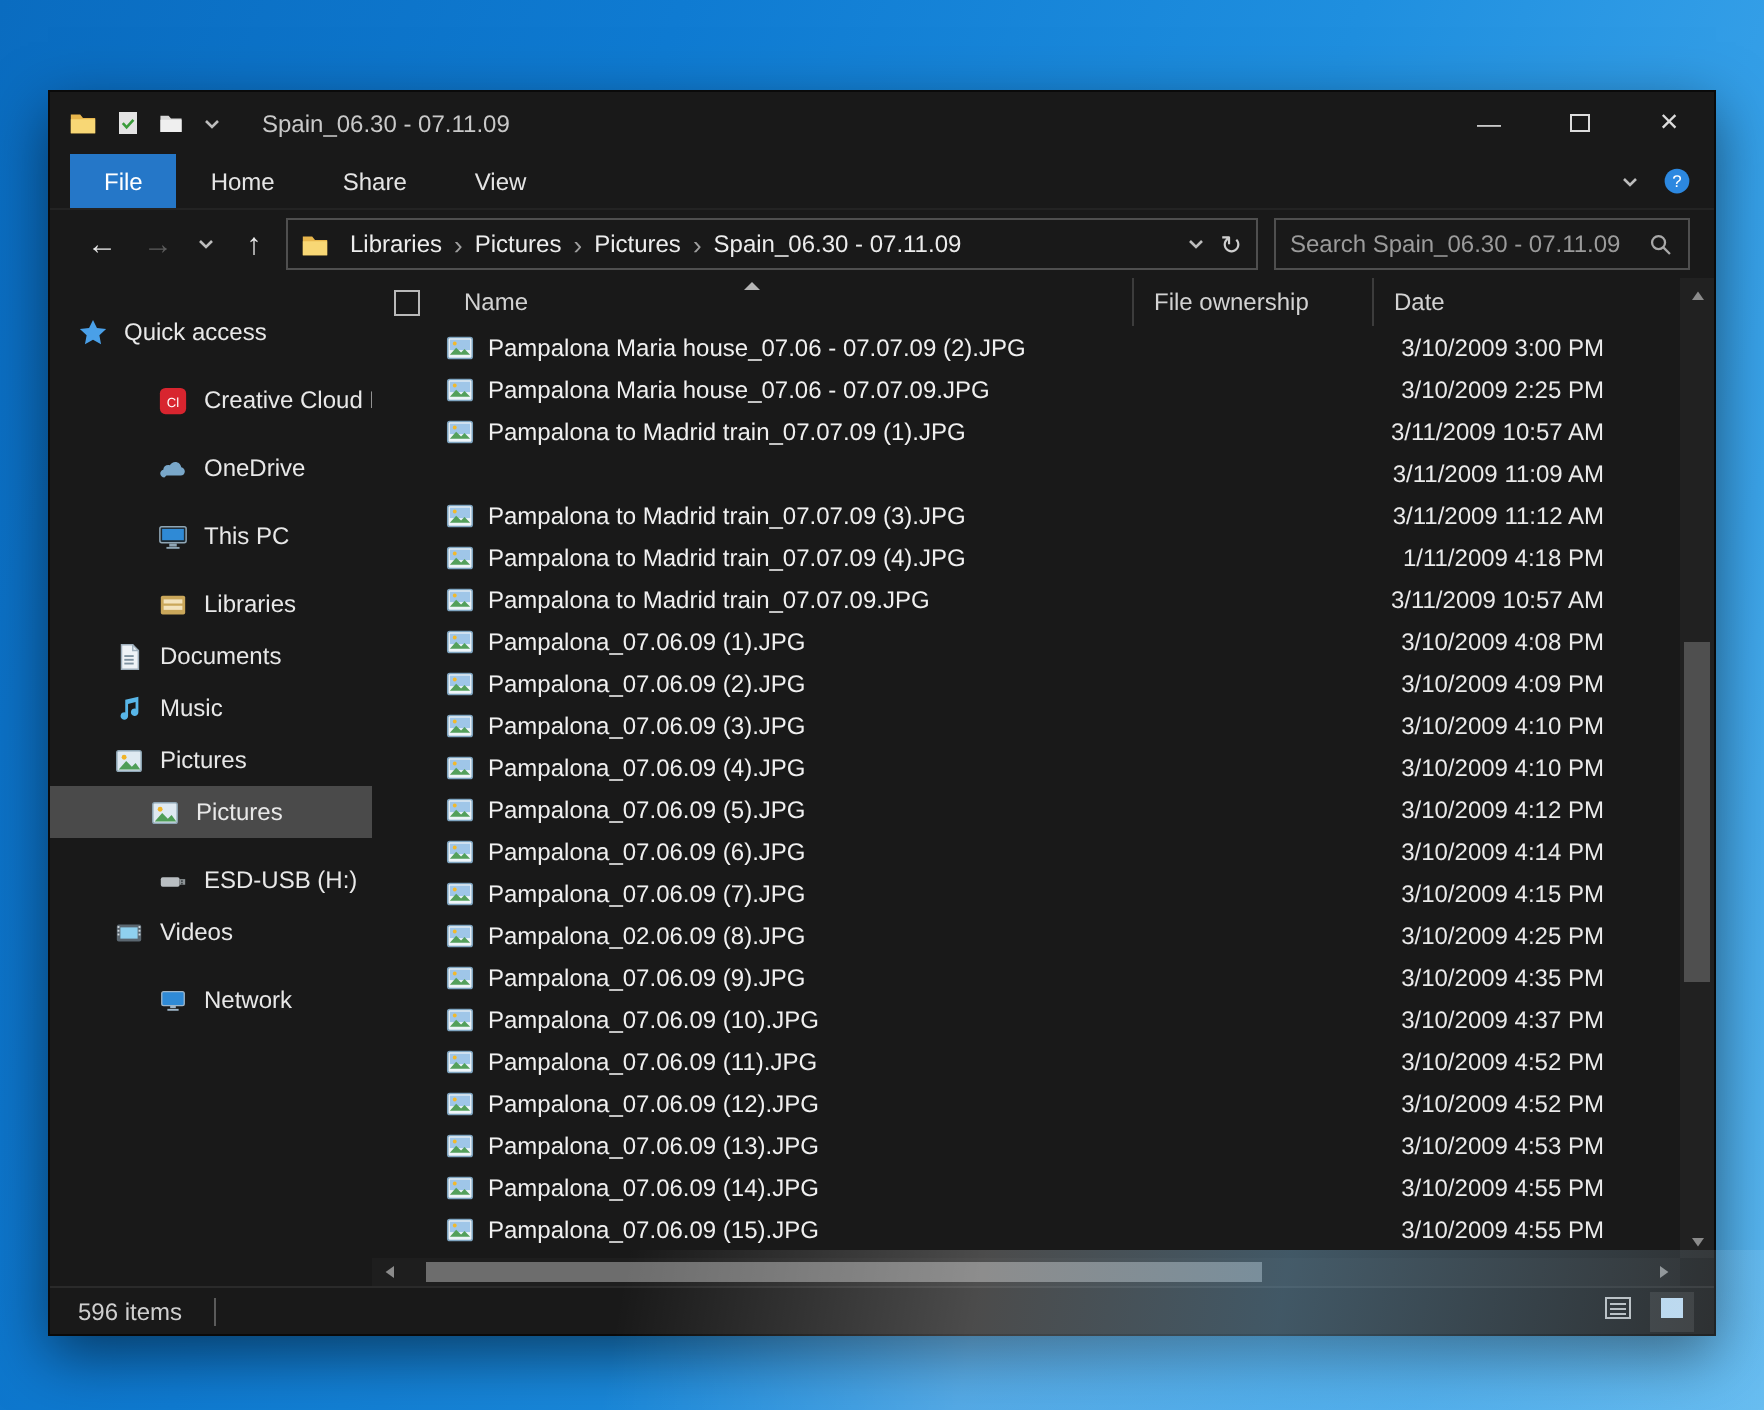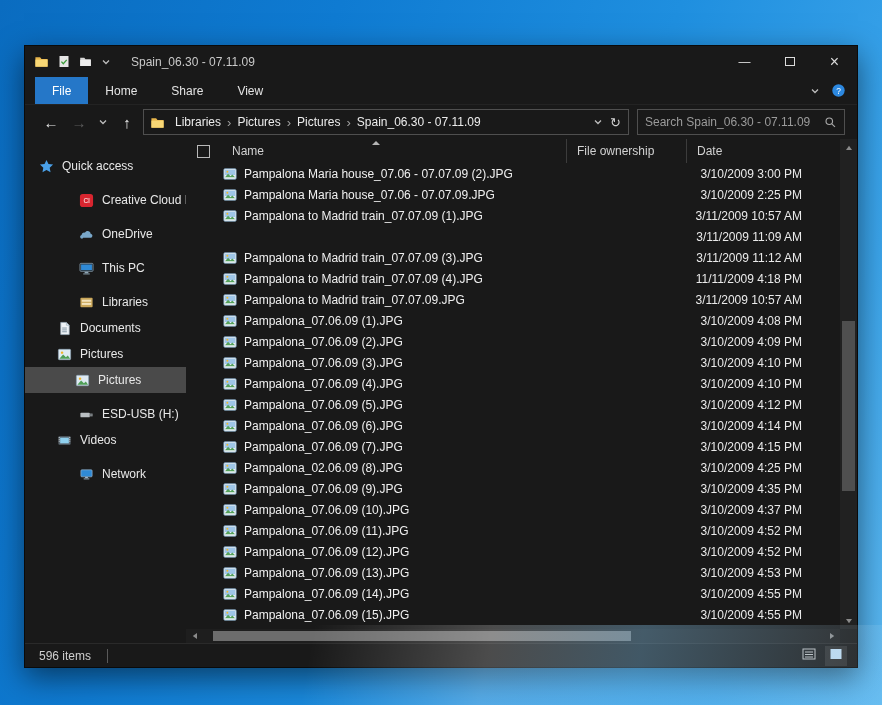--- a/index.html
+++ b/index.html
@@ -275,20 +275,28 @@
                 <rect x="5.5" y="7" width="5" height="1" fill="#7f93a1"></rect>
                 <rect x="5.5" y="9" width="5" height="1" fill="#7f93a1"></rect>
                 <rect x="5.5" y="11" width="5" height="1" fill="#7f93a1"></rect>
               </svg>
             </span>
             <span>Documents</span>
           </div>
           <div class="nav-item" style="padding-left: 32px;">
             <span class="icon15">
               <svg width="15" height="15" viewBox="0 0 16 16">
+                <path d="M6 3l7-1.5v8.2a2 2 0 1 1-1.5-1.9V4.2L7.5 5.3v6.4A2 2 0 1 1 6 9.8z" fill="#58b6e8"></path>
+              </svg>
+            </span>
+            <span>Music</span>
+          </div>
+          <div class="nav-item" style="padding-left: 32px;">
+            <span class="icon15">
+              <svg width="15" height="15" viewBox="0 0 16 16">
                 <rect x="1.5" y="2.5" width="13" height="11" rx="1" fill="#dfeaf2" stroke="#8fa6b5" stroke-width=".8"></rect>
                 <circle cx="5.4" cy="6" r="1.3" fill="#f0b428"></circle>
                 <path d="M2.5 12.5l4-4.5 3 3 2-2 2.5 3.5z" fill="#4f9e57"></path>
               </svg>
             </span>
             <span>Pictures</span>
           </div>
           <div class="nav-item selected" style="padding-left: 50px;">
             <span class="icon15">
               <svg width="15" height="15" viewBox="0 0 16 16">
@@ -421,21 +429,21 @@
                   <svg width="14" height="14" viewBox="0 0 16 16">
                     <rect x="1" y="2" width="14" height="12" rx="1.2" fill="#eef4f9" stroke="#7ea4c0" stroke-width=".9"></rect>
                     <rect x="2.2" y="3.2" width="11.6" height="6" fill="#9fc6e8"></rect>
                     <circle cx="5" cy="5.4" r="1.1" fill="#f2b92c"></circle>
                     <path d="M2.2 11.8l3.6-4 2.8 2.7 2-1.9 3.2 3.2z" fill="#54a05b"></path>
                   </svg>
                 </span>
                 <span class="fname">Pampalona to Madrid train_07.07.09 (4).JPG</span>
               </div>
               <div class="cell-owner"></div>
-              <div class="cell-date">11/11/2009 4:18 PM</div>
+              <div class="cell-date">1/11/2009 4:18 PM</div>
             </div>
             <div class="file-row">
               <div class="cell-name">
                 <span class="icon14">
                   <svg width="14" height="14" viewBox="0 0 16 16">
                     <rect x="1" y="2" width="14" height="12" rx="1.2" fill="#eef4f9" stroke="#7ea4c0" stroke-width=".9"></rect>
                     <rect x="2.2" y="3.2" width="11.6" height="6" fill="#9fc6e8"></rect>
                     <circle cx="5" cy="5.4" r="1.1" fill="#f2b92c"></circle>
                     <path d="M2.2 11.8l3.6-4 2.8 2.7 2-1.9 3.2 3.2z" fill="#54a05b"></path>
                   </svg>

